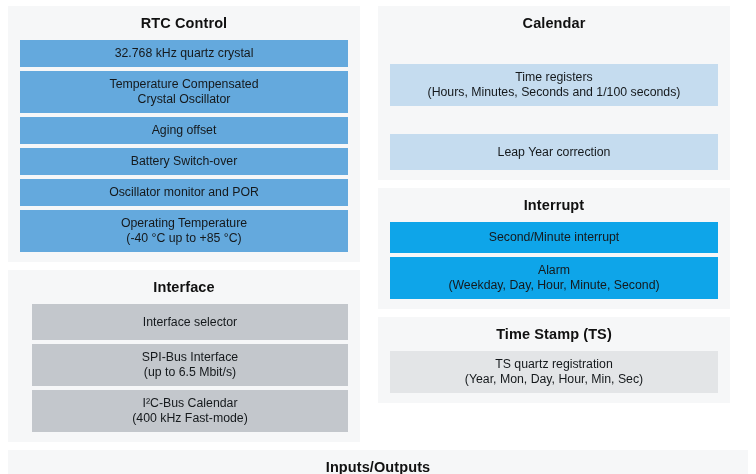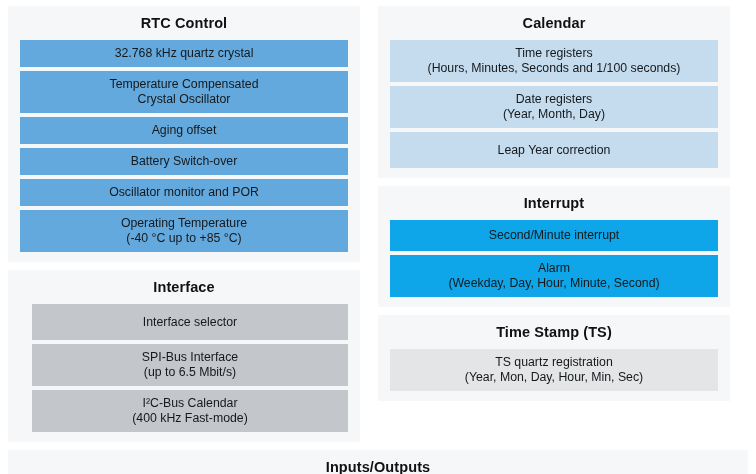--- a/index.html
+++ b/index.html
@@ -74,21 +74,21 @@
     box-sizing: border-box;
     display: flex;
     flex-direction: column;
     align-items: center;
     justify-content: center;
   }
   .block .l2 { display: block; }
 
   
   .blue      { background: #64a9dd; }
-  .lightblue { background: #c5dcef; }
+  .lightblue { background: #c5dcef; margin-top: 24px; }
   .grey      { background: #c3c7cc; margin-left: 12px; }
   .orange    { background: #0ea5e9; }
   .paleGrey  { background: #e3e5e7; }
 
   
   .h-1 { min-height: 26px; }
   .h-2 { min-height: 42px; }
   .h-3 { min-height: 36px; }
   .h-4 { min-height: 31px; }
 
@@ -174,24 +174,20 @@
 
       <div class="panel panel-calendar">
         <div class="panel-title">Calendar</div>
         <div class="blocks">
 
           <div class="block lightblue h-2">
             <span>Time registers</span>
             <span class="l2">(Hours, Minutes, Seconds and 1/100 seconds)</span>
           </div>
 
-          <div class="block lightblue h-2">
-            <span>Date registers</span>
-            <span class="l2">(Year, Month, Day)</span>
-          </div>
 
           <div class="block lightblue h-3">
             <span>Leap Year correction</span>
           </div>
 
         </div>
       </div>
 
       <div class="panel panel-interrupt">
         <div class="panel-title">Interrupt</div>

